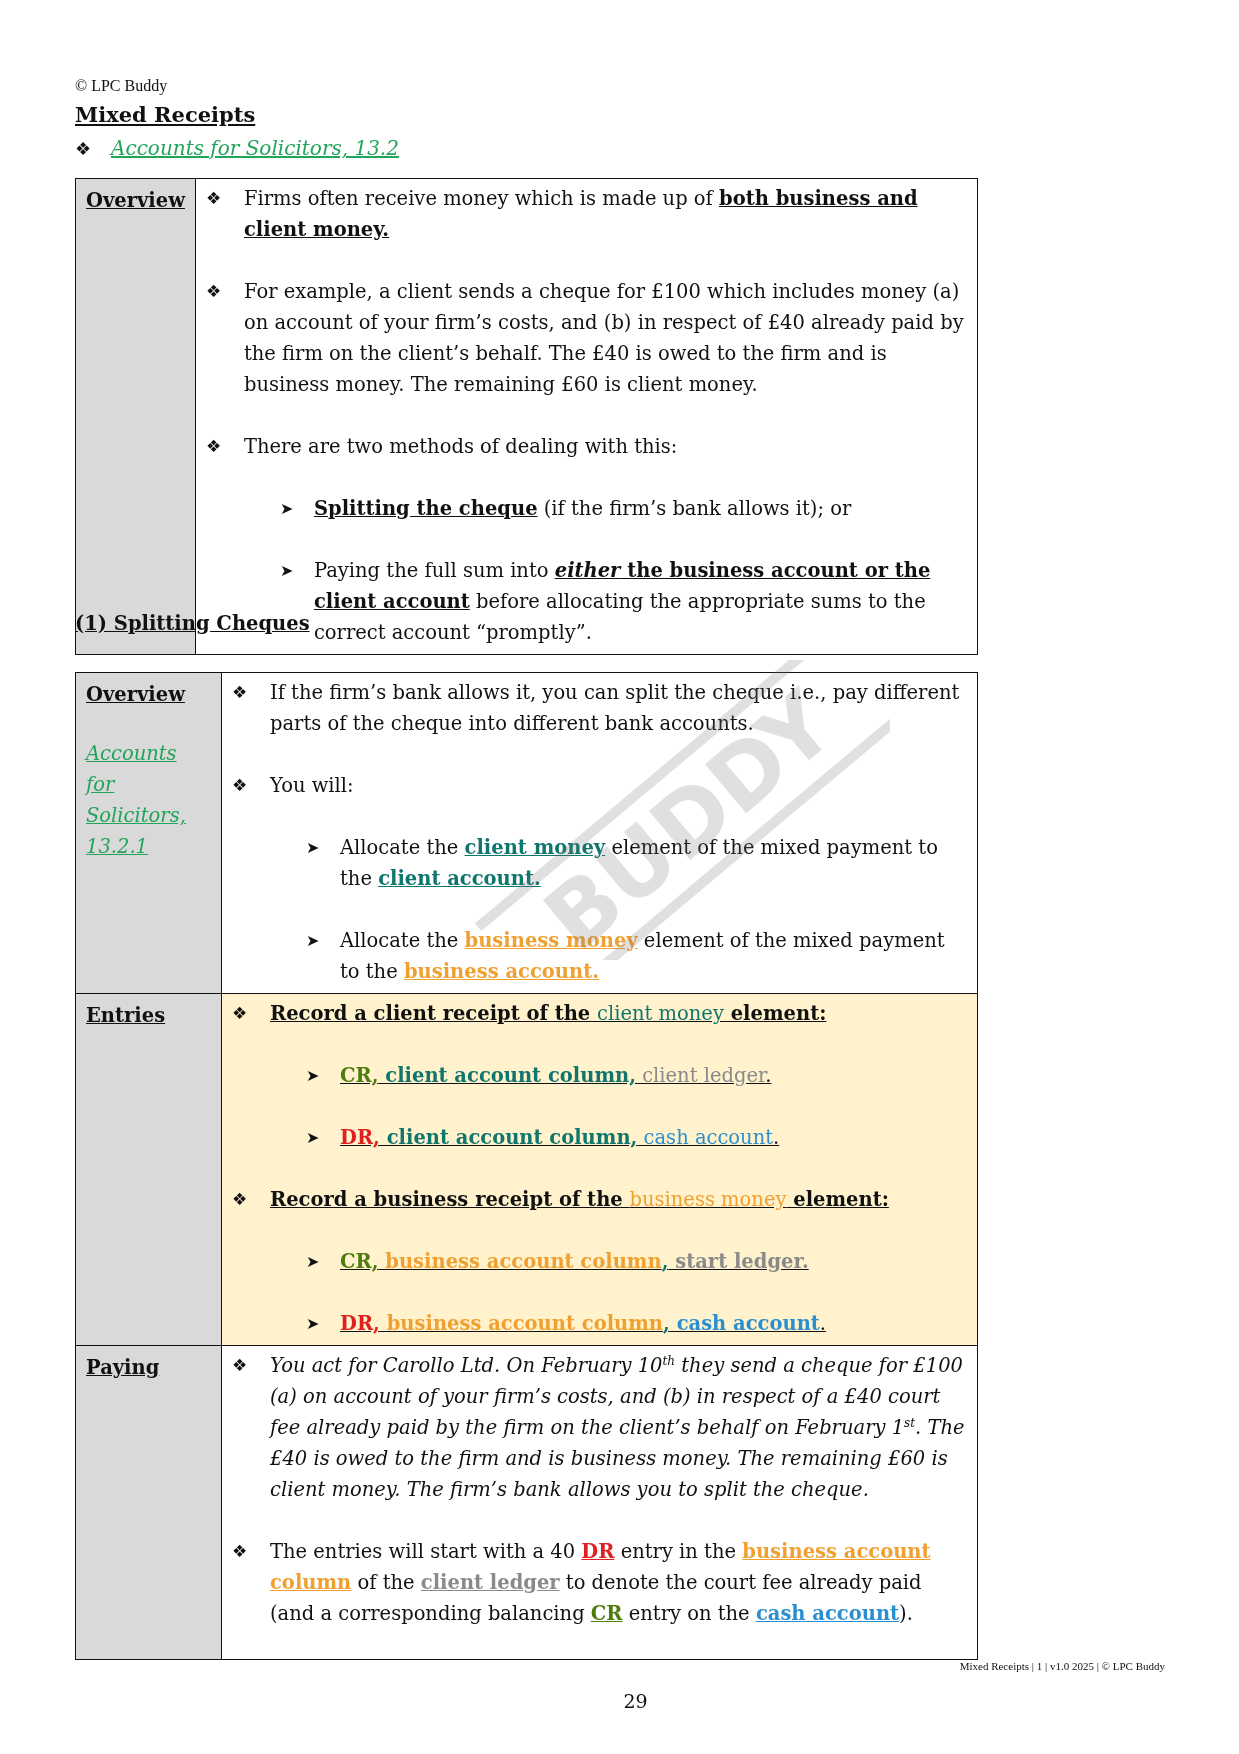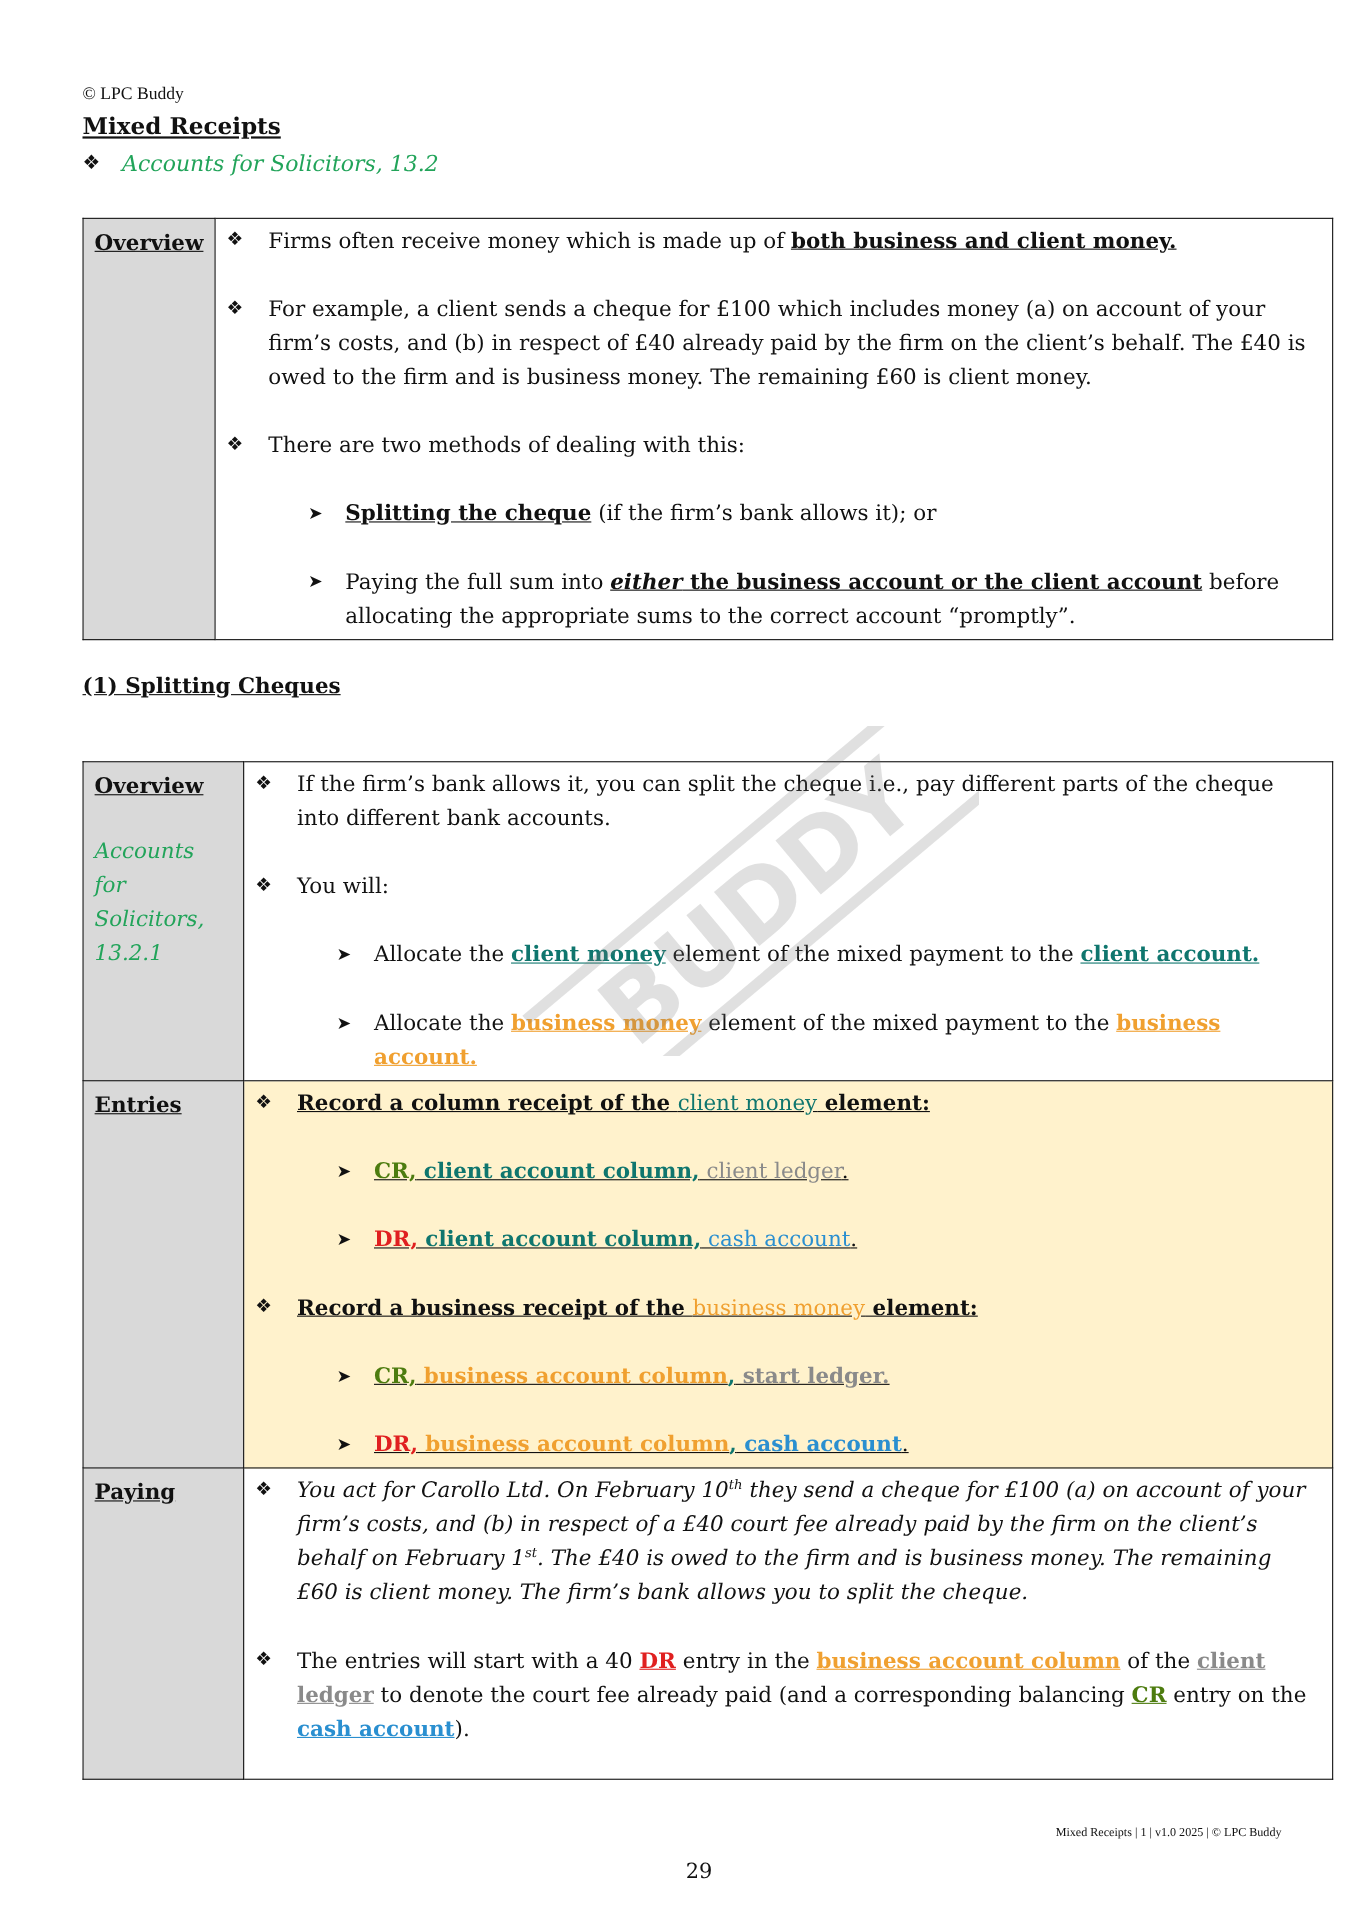--- a/index.html
+++ b/index.html
@@ -3,22 +3,22 @@
 <meta charset="utf-8">
 <style>
   html, body { margin: 0; padding: 0; background: #ffffff; }
   body { width: 1239px; height: 1754px; position: relative; overflow: hidden;
          font-family: "DejaVu Serif", "Liberation Serif", serif; color: #111; }
   .page { position: absolute; left: 0; top: 0; width: 1239px; height: 1754px; }
   .copyright { position: absolute; left: 75px; top: 77px; font-size: 16px; font-family: "Liberation Serif", serif; }
   .title { position: absolute; left: 75px; top: 102px; font-size: 21px; font-weight: bold; text-decoration: underline; }
   .ref-line { position: absolute; left: 75px; top: 136px; font-size: 20px; display: flex; align-items: center; }
   .ref-line .bullet { width: 36px; font-size: 18px; }
-  .link-green { color: #22a45a; font-style: italic; }
-  table.box { position: absolute; left: 75px; border-collapse: collapse; width: 1137px; font-size: 19.5px; line-height: 31px; margin-top: 20px; }
+  .link-green { color: #22a45a; font-style: italic; text-decoration: underline; }
+  table.box { position: absolute; left: 75px; border-collapse: collapse; width: 903px; font-size: 19.5px; line-height: 31px; }
   table.box td { border: 1.5px solid #111; vertical-align: top; padding: 0; }
   td.label { background: #d9d9d9; padding: 6px 10px !important; }
   td.label .lbl { font-weight: bold; text-decoration: underline; font-size: 19.5px; }
   td.content { padding: 4px 12px 6px 10px !important; }
   td.yellow { background: #fff2cc; }
   .item { display: flex; margin-bottom: 31px; }
   .item:last-child { margin-bottom: 0; }
   .item .bul { width: 38px; flex: none; font-size: 17px; }
   .sub { display: flex; margin-left: 74px; margin-bottom: 31px; }
   .sub:last-child { margin-bottom: 0; }
@@ -111,21 +111,21 @@
         </div>
       </td>
     </tr>
     <tr>
       <td class="label">
         <span class="lbl">Entries</span>
       </td>
       <td class="content yellow">
         <div class="item">
           <span class="bul">❖</span>
-          <span class="b u"><span>Record a column receipt of the </span><span class="purple" style="font-weight:normal;">client money</span><span> element:</span></span>
+          <span class="b u"><span>Record a client receipt of the </span><span class="purple" style="font-weight:normal;">client money</span><span> element:</span></span>
         </div>
         <div class="sub">
           <span class="arr">➤</span>
           <span class="b u"><span class="green">CR,</span><span class="purple"> client account column,</span><span class="grey" style="font-weight:normal;"> client ledger</span><span style="font-weight:normal;text-decoration:none;">.</span></span>
         </div>
         <div class="sub">
           <span class="arr">➤</span>
           <span class="b u"><span class="red">DR,</span><span class="purple"> client account column,</span><span class="blue" style="font-weight:normal;"> cash account</span><span style="font-weight:normal;text-decoration:none;">.</span></span>
         </div>
         <div class="item">

